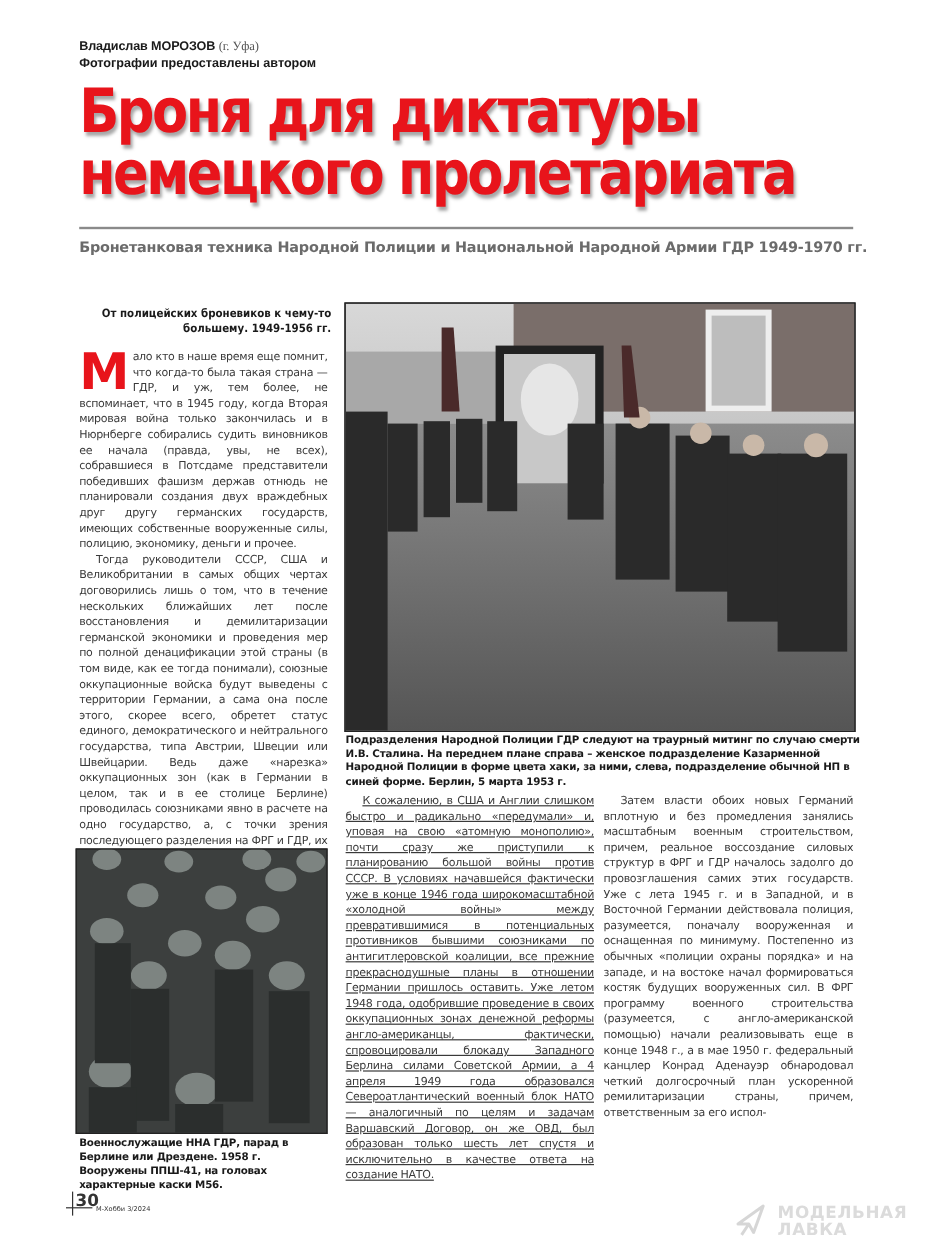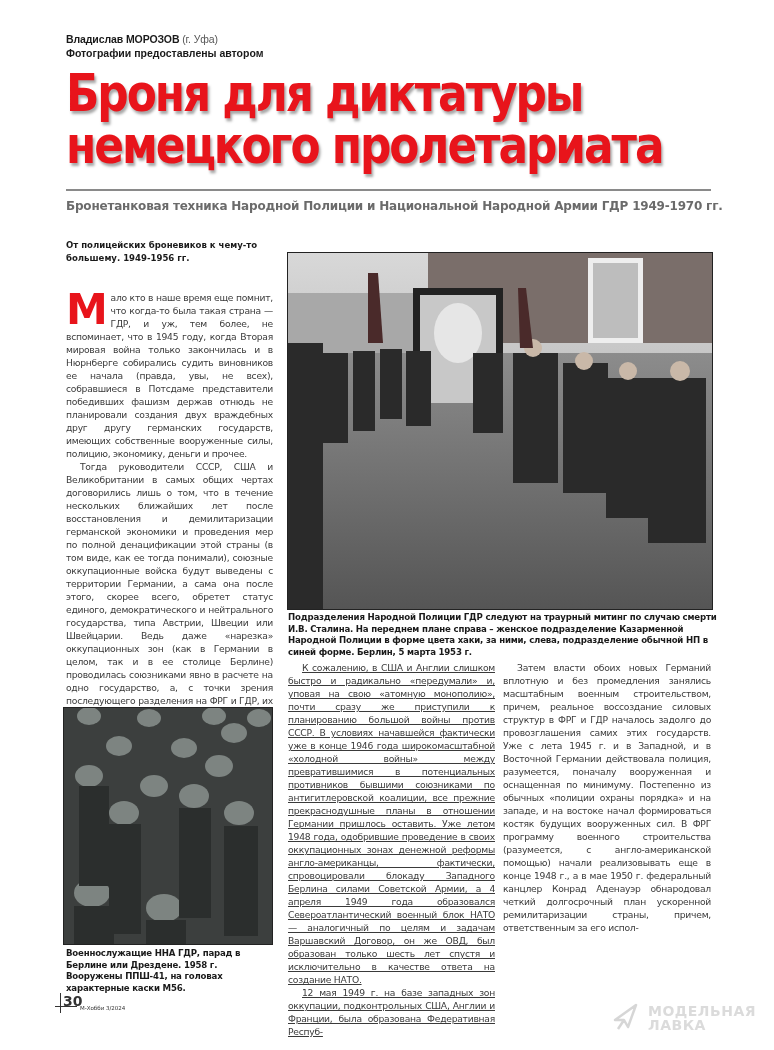--- a/index.html
+++ b/index.html
@@ -1,24 +1,24 @@
 <!DOCTYPE html>
 <html><head>
 <meta charset="utf-8">
 <style>
   html, body { margin: 0; padding: 0; background: #ffffff; }
   body { width: 774px; height: 1050px; position: relative; overflow: hidden; font-family: "Liberation Sans", sans-serif; color: #2b2b2b; }
   .abs { position: absolute; }
   .author { left: 66px; top: 33px; font-size: 10.5px; font-weight: bold; color: #1a1a1a; letter-spacing: -0.1px; line-height: 13px; }
-  .author .city { font-weight: normal; color: #555; }
+  .author .city { font-weight: normal; color: #555; font-family: Liberation Serif, serif; }
   .credit { left: 66px; top: 47px; font-size: 10.5px; font-weight: bold; color: #1a1a1a; line-height: 13px; }
   .title { left: 66px; top: 68px; width: 660px; font-family: "DejaVu Sans", sans-serif; font-weight: bold; font-size: 51px; line-height: 52px; color: #e8141b; letter-spacing: -2.4px; text-shadow: 2px 3px 3px rgba(0,0,0,0.35); transform: scaleX(0.86); transform-origin: left top; white-space: nowrap; }
   .rule { left: 66px; top: 189px; width: 645px; height: 2px; background: #8a8a8a; }
   .subtitle { left: 66px; top: 195px; width: 660px; font-family: "DejaVu Sans", sans-serif; font-weight: bold; font-size: 12px; line-height: 22px; color: #6b6b6b; letter-spacing: -0.2px; }
-  .section-head { left: 66px; top: 238px; width: 210px; text-align: left; font-family: "DejaVu Sans Condensed", "DejaVu Sans", sans-serif; font-weight: bold; font-size: 9.5px; line-height: 13px; color: #1a1a1a; }
+  .section-head { left: 66px; top: 255px; width: 210px; text-align: right; font-family: "DejaVu Sans Condensed", "DejaVu Sans", sans-serif; font-weight: bold; font-size: 9.5px; line-height: 13px; color: #1a1a1a; }
   .col { font-family: "DejaVu Sans", sans-serif; font-size: 9.2px; line-height: 13px; color: #3a3a3a; text-align: justify; letter-spacing: -0.25px; }
   .col p { margin: 0; text-indent: 14px; }
   .col p.first { text-indent: 0; }
   .col1 { left: 66px; top: 291px; width: 207px; }
   .col2 { left: 288px; top: 661px; width: 207px; text-decoration: underline; }
   .col3 { left: 503px; top: 661px; width: 208px; }
   .dropcap { float: left; font-family: "DejaVu Sans", sans-serif; font-weight: bold; font-size: 42px; line-height: 34px; color: #e8141b; margin: 2px 3px 0 0; }
   .photo { background: #333; overflow: hidden; border: 1px solid #222; }
   .photo1 { left: 287px; top: 252px; width: 424px; height: 356px; }
   .photo2 { left: 63px; top: 707px; width: 208px; height: 236px; }
@@ -99,21 +99,20 @@
     <g fill="#4a2a2a">
         <polygon points="80,20 90,20 95,90 80,90"></polygon>
         <polygon points="230,35 238,35 245,95 232,95"></polygon>
       </g>
   </svg>
 </div>
 <div class="abs caption cap1">Подразделения Народной Полиции ГДР следуют на траурный митинг по случаю смерти И.В. Сталина. На переднем плане справа – женское подразделение Казарменной Народной Полиции в форме цвета хаки, за ними, слева, подразделение обычной НП в синей форме. Берлин, 5 марта 1953 г.</div>
 
 <div class="abs col col2">
   <p>К сожалению, в США и Англии слишком быстро и радикально «передумали» и, уповая на свою «атомную монополию», почти сразу же приступили к планированию большой войны против СССР. В условиях начавшейся фактически уже в конце 1946 года широкомасштабной «холодной войны» между превратившимися в потенциальных противников бывшими союзниками по антигитлеровской коалиции, все прежние прекраснодушные планы в отношении Германии пришлось оставить. Уже летом 1948 года, одобрившие проведение в своих оккупационных зонах денежной реформы англо-американцы, фактически, спровоцировали блокаду Западного Берлина силами Советской Армии, а 4 апреля 1949 года образовался Североатлантический военный блок НАТО — аналогичный по целям и задачам Варшавский Договор, он же ОВД, был образован только шесть лет спустя и исключительно в качестве ответа на создание НАТО.</p>
-  <p>12 мая 1949 г. на базе западных зон оккупации, подконтрольных США, Англии и Франции, была образована Федеративная Респуб-</p>
 </div>
 <div class="abs col col3">
   <p>Затем власти обоих новых Германий вплотную и без промедления занялись масштабным военным строительством, причем, реальное воссоздание силовых структур в ФРГ и ГДР началось задолго до провозглашения самих этих государств. Уже с лета 1945 г. и в Западной, и в Восточной Германии действовала полиция, разумеется, поначалу вооруженная и оснащенная по минимуму. Постепенно из обычных «полиции охраны порядка» и на западе, и на востоке начал формироваться костяк будущих вооруженных сил. В ФРГ программу военного строительства (разумеется, с англо-американской помощью) начали реализовывать еще в конце 1948 г., а в мае 1950 г. федеральный канцлер Конрад Аденауэр обнародовал четкий долгосрочный план ускоренной ремилитаризации страны, причем, ответственным за его испол-</p>
 </div>
 
 <div class="abs photo photo2">
   <svg viewBox="0 0 208 236" preserveAspectRatio="none">
     <rect width="208" height="236" fill="#3c3f3e"></rect>
     <g fill="#7d8481">
       <ellipse cx="25" cy="8" rx="12" ry="9"></ellipse>

